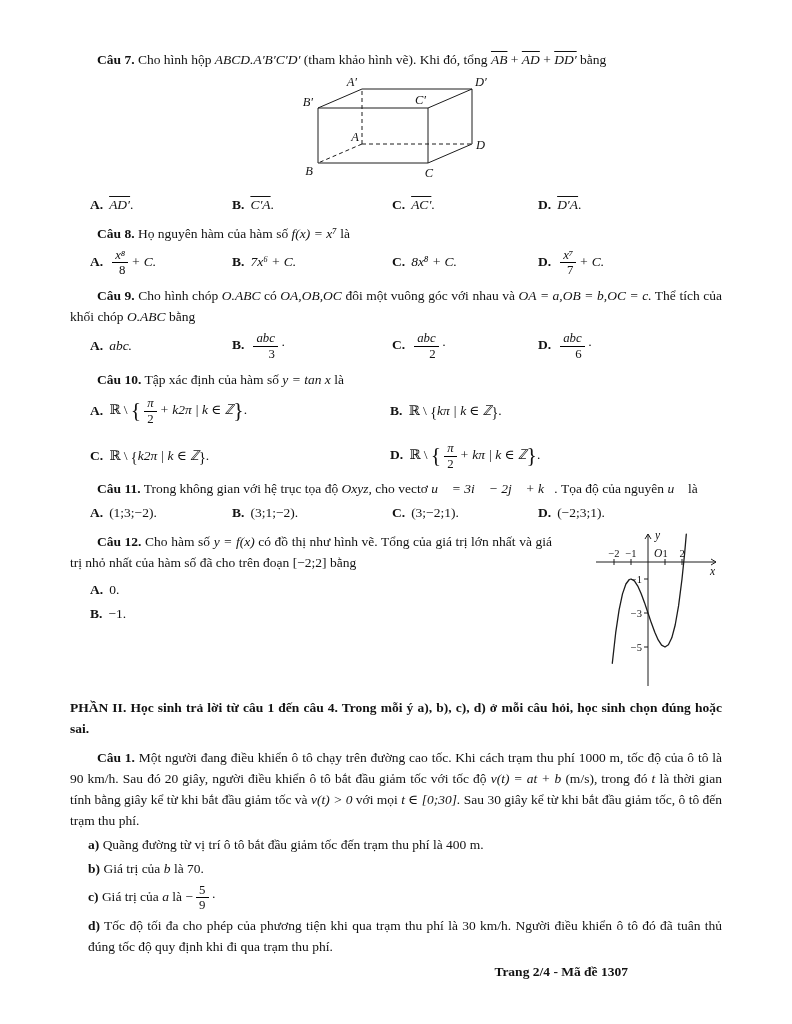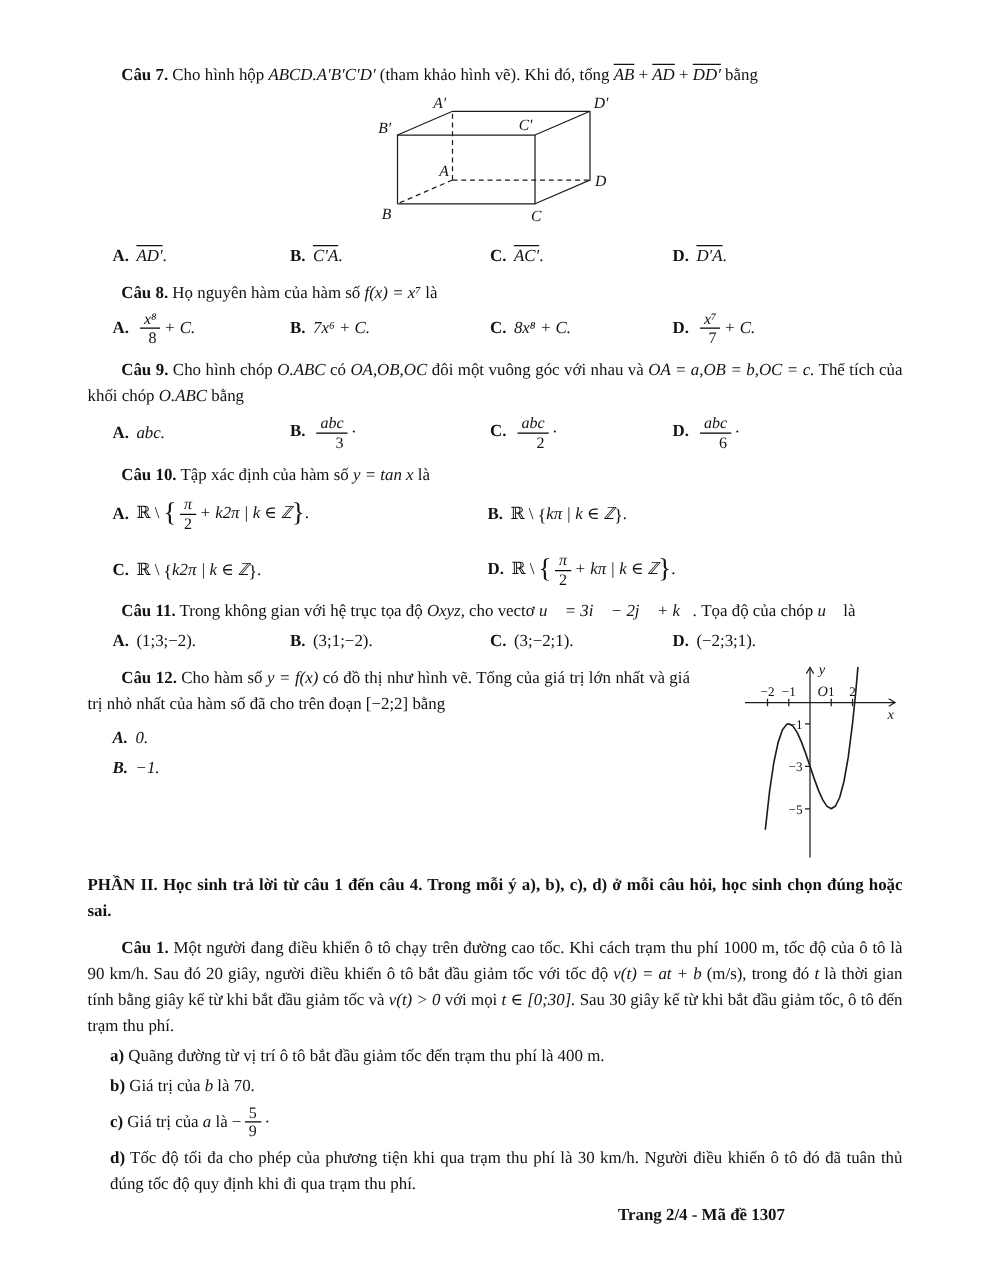--- a/index.html
+++ b/index.html
@@ -30,21 +30,21 @@
     vertical-align:middle; margin:0 3px; line-height:1.15; font-size:0.95em;
   }
   .frac .fnum { display:block; padding:0 3px; border-bottom:1px solid #000; }
   .frac .fden { display:block; padding:0 3px; }
   .brace { font-size:1.6em; font-weight:300; vertical-align:-0.12em; line-height:1; }
   .brace-sm { font-size:1.05em; }
   .figwrap { text-align:center; margin:4px 0 2px; }
   .q12wrap { display:flex; gap:18px; margin-top:8px; }
   .q12left { flex:1 1 auto; }
   .q12opts { padding-left:20px; margin-top:4px; }
-  .q12opts div { line-height:1.75;font-style:italic; }
+  .q12opts div { line-height:1.75; }
   .graph { flex:0 0 auto; margin-top:-4px; }
   svg text { font-family:"Liberation Serif","DejaVu Serif",serif; }
   .figlab { font-style:italic; font-size:12.5px; fill:#121212; }
   .axlab { font-style:italic; font-size:11.5px; fill:#121212; }
   .ticklab { font-size:10.5px; fill:#121212; }
   .sub { padding-left:18px; margin-top:3px; text-align:justify; }
   .subk { font-weight:bold; }
   .footer {
     position:absolute; left:0; top:962px; width:700px;
     text-align:right; padding-right:72px; font-weight:bold;
@@ -137,21 +137,21 @@
       <span><b class="optk">B.</b><span class="set">ℝ \ </span><span class="brace brace-sm">{</span><span class="m">kπ | k ∈ ℤ</span><span class="brace brace-sm">}</span><span>.</span></span>
       <span><b class="optk">C.</b><span class="set">ℝ \ </span><span class="brace brace-sm">{</span><span class="m">k2π | k ∈ ℤ</span><span class="brace brace-sm">}</span><span>.</span></span>
       <span><b class="optk">D.</b><span class="set">ℝ \ </span><span class="brace">{</span><span class="frac">
             <span class="fnum m">π</span>
             <span class="fden">2</span>
           </span><span class="m">+ kπ | k ∈ ℤ</span><span class="brace">}</span><span>.</span></span>
     </div>
   </section>
 
   <section class="sec">
-    <p class="q"><b class="lbl">Câu 11.</b><span> Trong không gian với hệ trục tọa độ </span><span class="m">Oxyz,</span><span> cho vectơ </span><span class="m">u⃗ = 3i⃗ − 2j⃗ + k⃗.</span><span> Tọa độ của chóp </span><span class="m">u⃗</span><span> là</span></p>
+    <p class="q"><b class="lbl">Câu 11.</b><span> Trong không gian với hệ trục tọa độ </span><span class="m">Oxyz,</span><span> cho vectơ </span><span class="m">u⃗ = 3i⃗ − 2j⃗ + k⃗.</span><span> Tọa độ của nguyên </span><span class="m">u⃗</span><span> là</span></p>
     <div class="optrow">
       <span><b class="optk">A.</b><span>(1;3;−2).</span></span>
       <span><b class="optk">B.</b><span>(3;1;−2).</span></span>
       <span><b class="optk">C.</b><span>(3;−2;1).</span></span>
       <span><b class="optk">D.</b><span>(−2;3;1).</span></span>
     </div>
   </section>
 
   <section class="sec">
     <div class="q12wrap">

